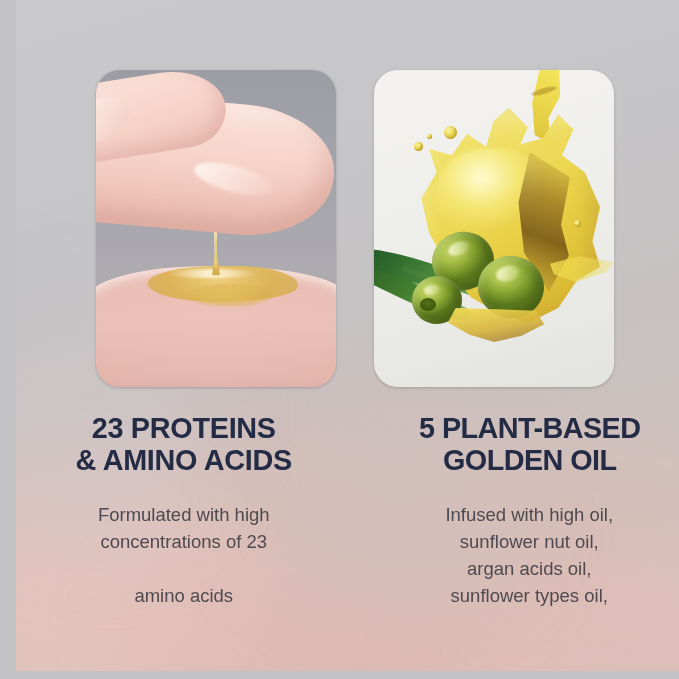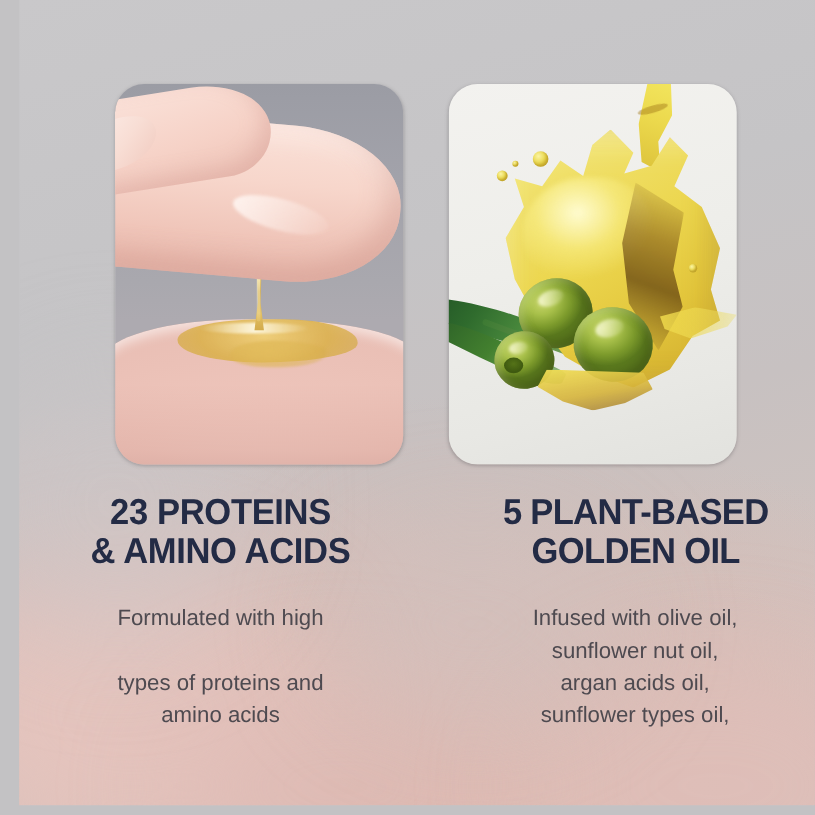--- a/index.html
+++ b/index.html
@@ -411,23 +411,23 @@
         <div class="oil-droplet drop-4"></div>
       </div>
     </div>
 
   </div>
 
   <div class="text-row">
 
     <div class="col col-left">
       <h2 class="headline"><span>23 PROTEINS</span><br><span>&amp; AMINO ACIDS</span></h2>
-      <p class="body-copy"><span>Formulated with high</span><br><br><span>types of proteins and</span><br><span>amino acids</span></p>
+      <p class="body-copy"><span>Formulated with high</span><br><span>concentrations of 23</span><br><br><span>amino acids</span></p>
     </div>
 
     <div class="col col-right">
       <h2 class="headline"><span>5 PLANT-BASED</span><br><span>GOLDEN OIL</span></h2>
-      <p class="body-copy"><span>Infused with olive oil,</span><br><span>sunflower nut oil,</span><br><span>argan acids oil,</span><br><span>sunflower types oil,</span><br></p>
+      <p class="body-copy"><span>Infused with high oil,</span><br><span>sunflower nut oil,</span><br><span>argan acids oil,</span><br><span>sunflower types oil,</span><br></p>
     </div>
 
   </div>
 
 </div>
 
 </body></html>

